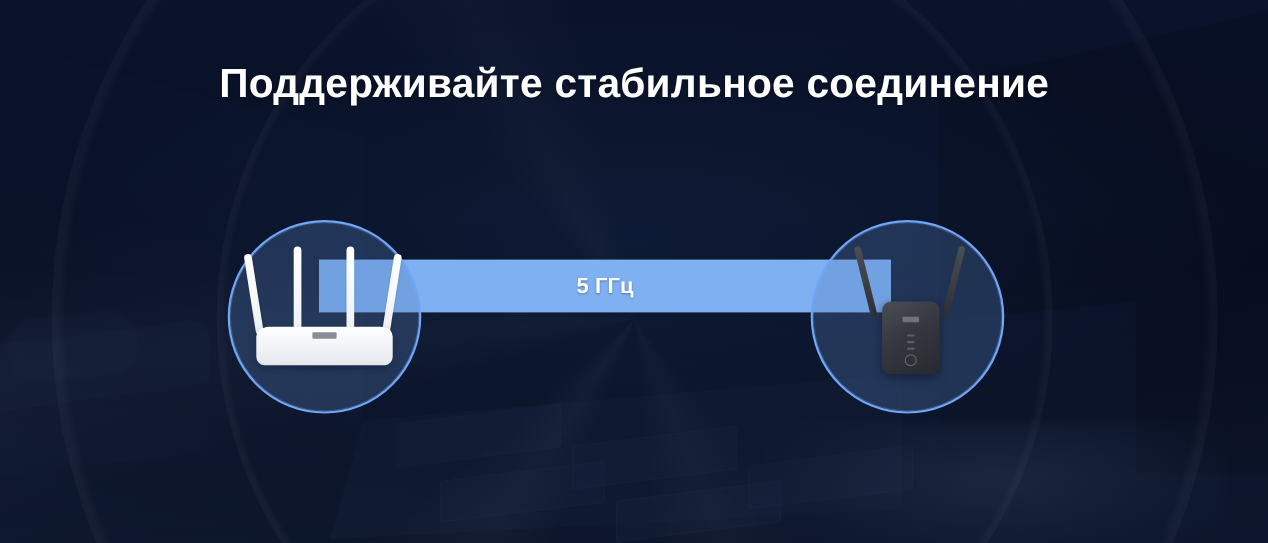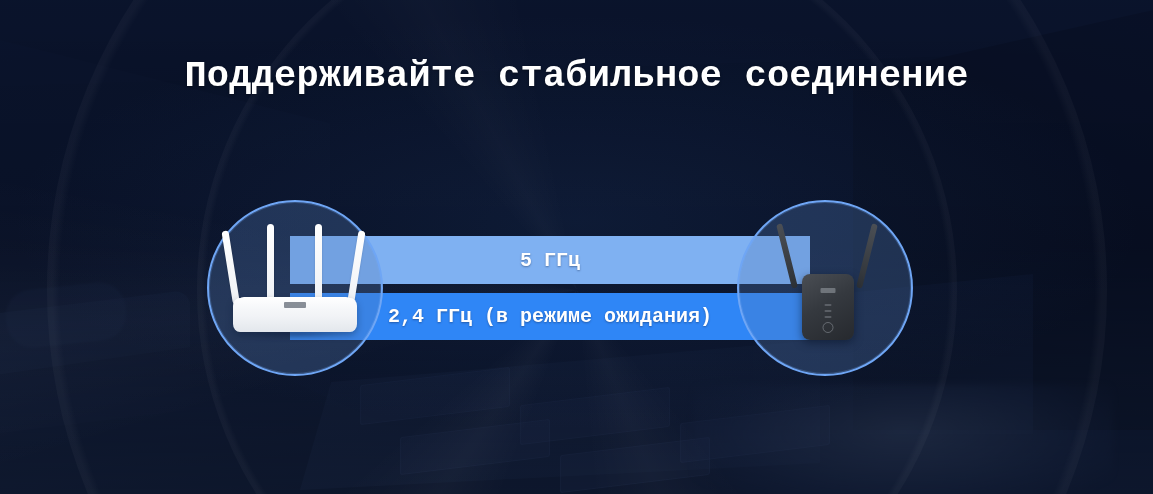--- a/index.html
+++ b/index.html
@@ -123,21 +123,21 @@
     position:absolute; inset:0;
     background:linear-gradient(180deg,#1d3258dd 0%,#1c2f53e0 50%,#18284795 100%);
     mix-blend-mode:multiply;
   }
   .tint2{
     position:absolute; inset:0;
     background:radial-gradient(ellipse 70% 60% at 50% 45%,#2a4a7c33 0%,transparent 70%);
   }
 
   
-  .content{position:absolute; inset:0;font-family:Liberation Mono, monospace;}
+  .content{position:absolute; inset:0;}
 
   .title{
     position:absolute; top:55px; left:0; width:100%;
     text-align:center;
     font-size:37px; font-weight:bold; color:#ffffff;
     letter-spacing:.2px;
     text-shadow:0 1px 3px rgba(0,0,0,.35);
     white-space:nowrap;
   }
 
@@ -281,21 +281,20 @@
 
   <div class="content">
 
     <div class="title">Поддерживайте стабильное соединение</div>
 
 
     <div class="diagram">
 
       <div class="band band-5g">5 ГГц</div>
 
-      <div class="band band-24g">2,4 ГГц (в режиме ожидания)</div>
 
       <div class="device-circle circle-left"></div>
       <div class="router">
         <div class="r-ant ra1"></div>
         <div class="r-ant ra2"></div>
         <div class="r-ant ra3"></div>
         <div class="r-ant ra4"></div>
         <div class="r-shadow"></div>
         <div class="r-body"></div>
         <div class="r-top"></div>

